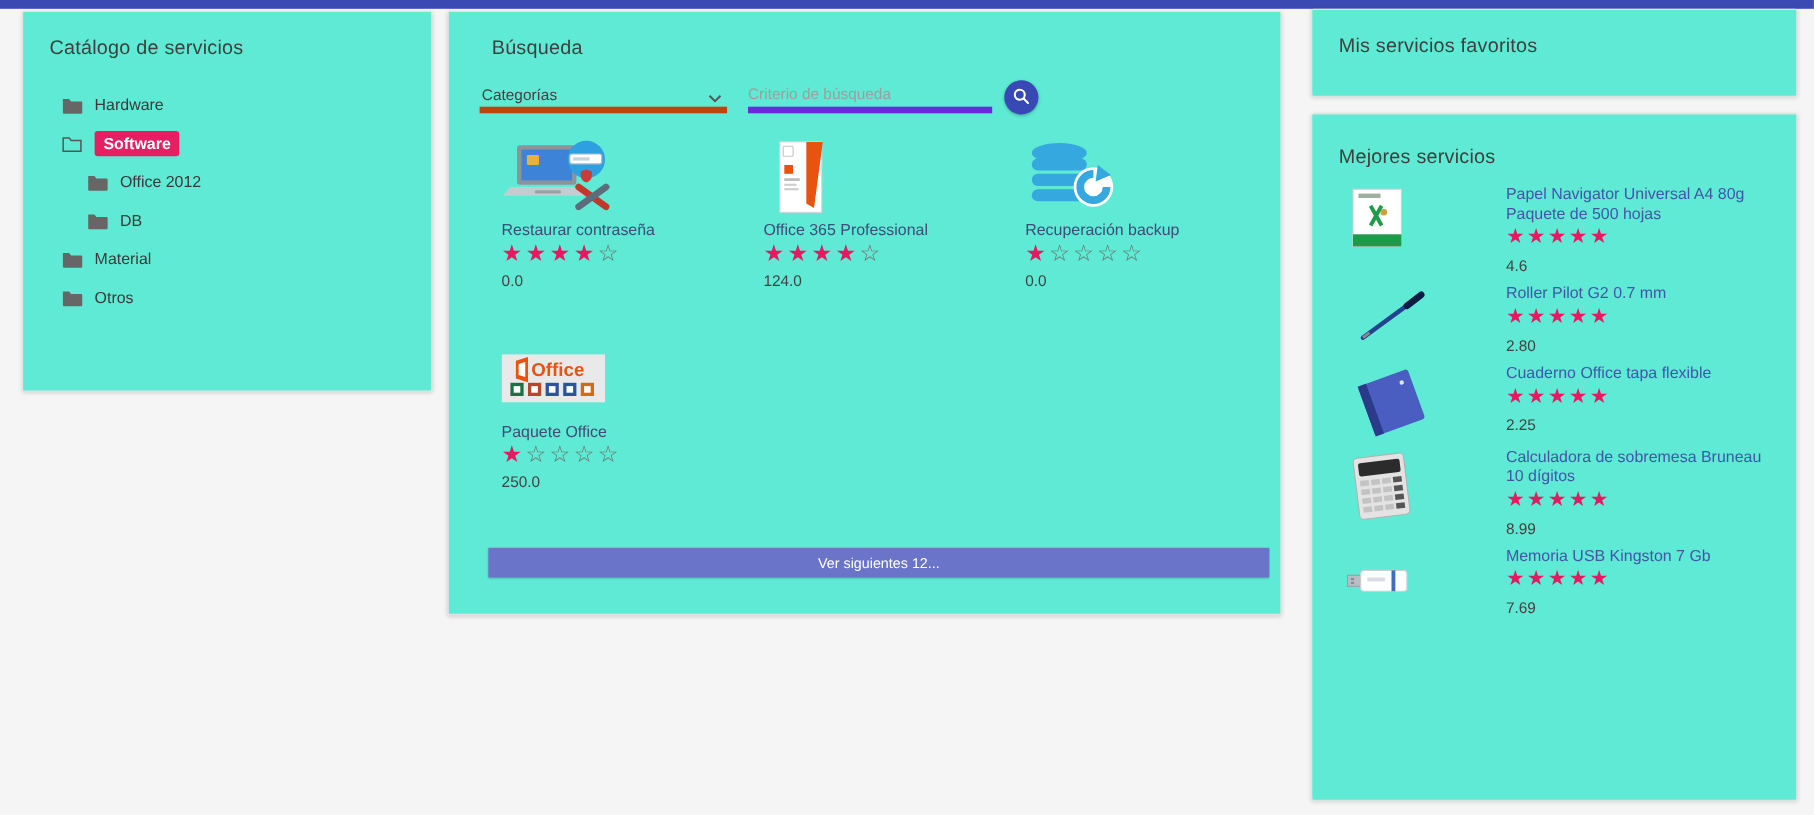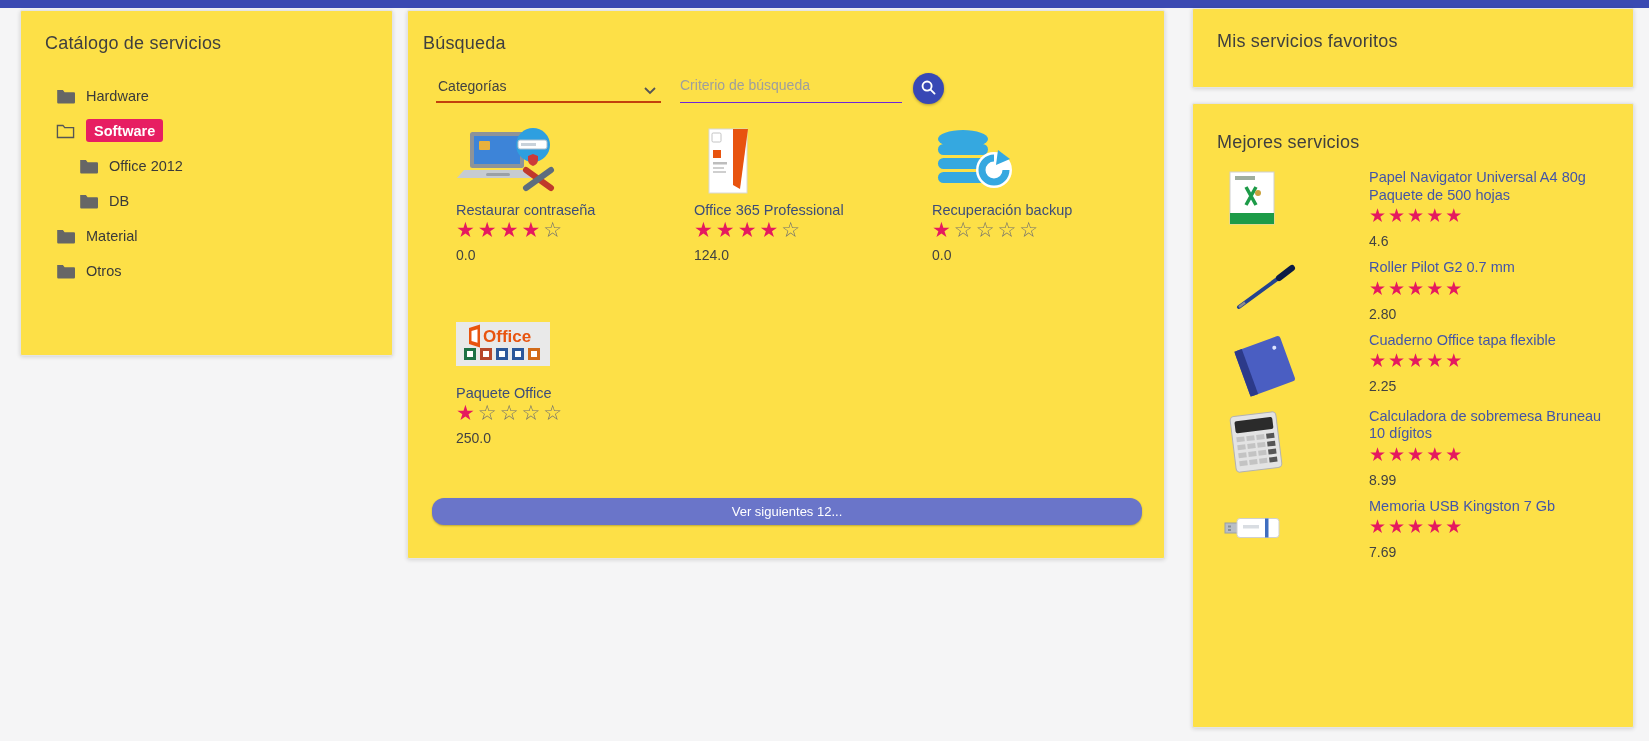--- a/index.html
+++ b/index.html
@@ -2,67 +2,67 @@
 <html><head>
 <meta charset="utf-8">
 <style>
   * { margin:0; padding:0; box-sizing:border-box; }
   html,body { width:1649px; height:741px; overflow:hidden; }
   body { font-family:"Liberation Sans", sans-serif; background:#f5f5f6; color:#3d3d3d; }
   #stage { position:relative; width:1649px; height:741px; }
 
   .topbar { position:absolute; left:0; top:0; width:1649px; height:8px; background:#3b4ab2; }
 
-  .card { position:absolute; background:#fde047; border:1px solid #e4e4e4;
+  .card { position:absolute; background:#5eead4; border:1px solid #e4e4e4;
           box-shadow:0 1px 4px rgba(0,0,0,.14); border-radius:2px; }
 
   .panel-title { font-size:18px; color:#3f3f3f; letter-spacing:.2px; }
 
   
   #catalog-card { left:20px; top:10px; width:373px; height:346px; }
   #catalog-card .panel-title { padding:22px 24px 0 24px; }
   .tree { margin-top:24px; }
   .tree-row { height:35px; display:flex; align-items:center; cursor:pointer; }
   .tree-row.lvl1 { padding-left:35px; }
   .tree-row.lvl2 { padding-left:58px; }
   .tree-icon { width:19px; height:17px; margin-right:11px; flex:none; display:flex; align-items:center; }
   .tree-label { font-size:14.5px; color:#3a3a3a; }
   .tree-label.chip { background:#e71e62; color:#fff; padding:4px 8px 3px 8px; border-radius:3px; font-weight:600; }
 
   
   #search-card { left:407px; top:10px; width:758px; height:549px; }
-  #search-card .panel-title { padding:22px 24px 0 15px; }
+  #search-card .panel-title { padding:22px 24px 0 15px;margin-left:24px; }
 
   .select-field { position:absolute; left:28px; top:60px; width:225px; height:32px;
-                  border-bottom:2px solid #c2410c; cursor:pointer; }
+                  border-bottom:6px solid #c2410c; cursor:pointer; }
   .select-value { position:absolute; left:2px; top:7px; font-size:14px; color:#424242; }
   .select-chevron { position:absolute; right:4px; top:11px; width:14px; height:10px; }
 
   .search-field { position:absolute; left:272px; top:60px; width:222px; height:32px;
-                  border-bottom:1px solid #6d28d9; }
+                  border-bottom:6px solid #6d28d9; }
   .search-field input { border:0; outline:none; width:100%; height:28px; font-size:14px;
                         font-family:"Liberation Sans",sans-serif; color:#424242; background:transparent; }
   .search-field input::placeholder { color:#9e9e9e; }
 
   .search-btn { position:absolute; left:505px; top:62px; width:31px; height:31px; border-radius:50%;
                 background:#3848b5; border:0; cursor:pointer; display:flex; align-items:center;
                 justify-content:center; box-shadow:0 1px 3px rgba(0,0,0,.3); }
 
   .results { position:absolute; left:48px; top:115px; width:714px;
              display:grid; grid-template-columns:238px 238px 238px; grid-auto-rows:183px; }
   .r-img { height:70px; display:flex; align-items:center; }
   .r-title { margin-top:6px; font-size:14.5px; color:#3d4d79; cursor:pointer; }
   .r-stars { margin-top:34px; }
   .stars .star { font-family:"DejaVu Sans",sans-serif; font-size:21px; letter-spacing:3px; }
   .stars .star.on { color:#e5195f; }
   .stars .star.off { color:#6f6f6f; }
   .r-price { margin-top:5px; font-size:14px; color:#424242; }
 
-  .more-btn { position:absolute; left:24px; top:487px; width:710px; height:27px; border:0;
-              border-radius:12px; background:#6a75c9; color:#fff; font-size:13px;
+  .more-btn { position:absolute; left:36px; top:487px; width:710px; height:27px; border:0;
+              border-radius:0; background:#6a75c9; color:#fff; font-size:13px;
               font-family:"Liberation Sans",sans-serif; cursor:pointer;
               box-shadow:0 1px 2px rgba(0,0,0,.25); }
 
   
   #fav-card { left:1192px; top:8px; width:442px; height:80px; }
   #fav-card .panel-title { padding:22px 24px 0 24px; }
 
   #best-card { left:1192px; top:103px; width:442px; height:625px; }
   #best-card .panel-title { padding:28px 16px 14px 24px; }
   .best-list { padding:2px 24px 0 24px; }

